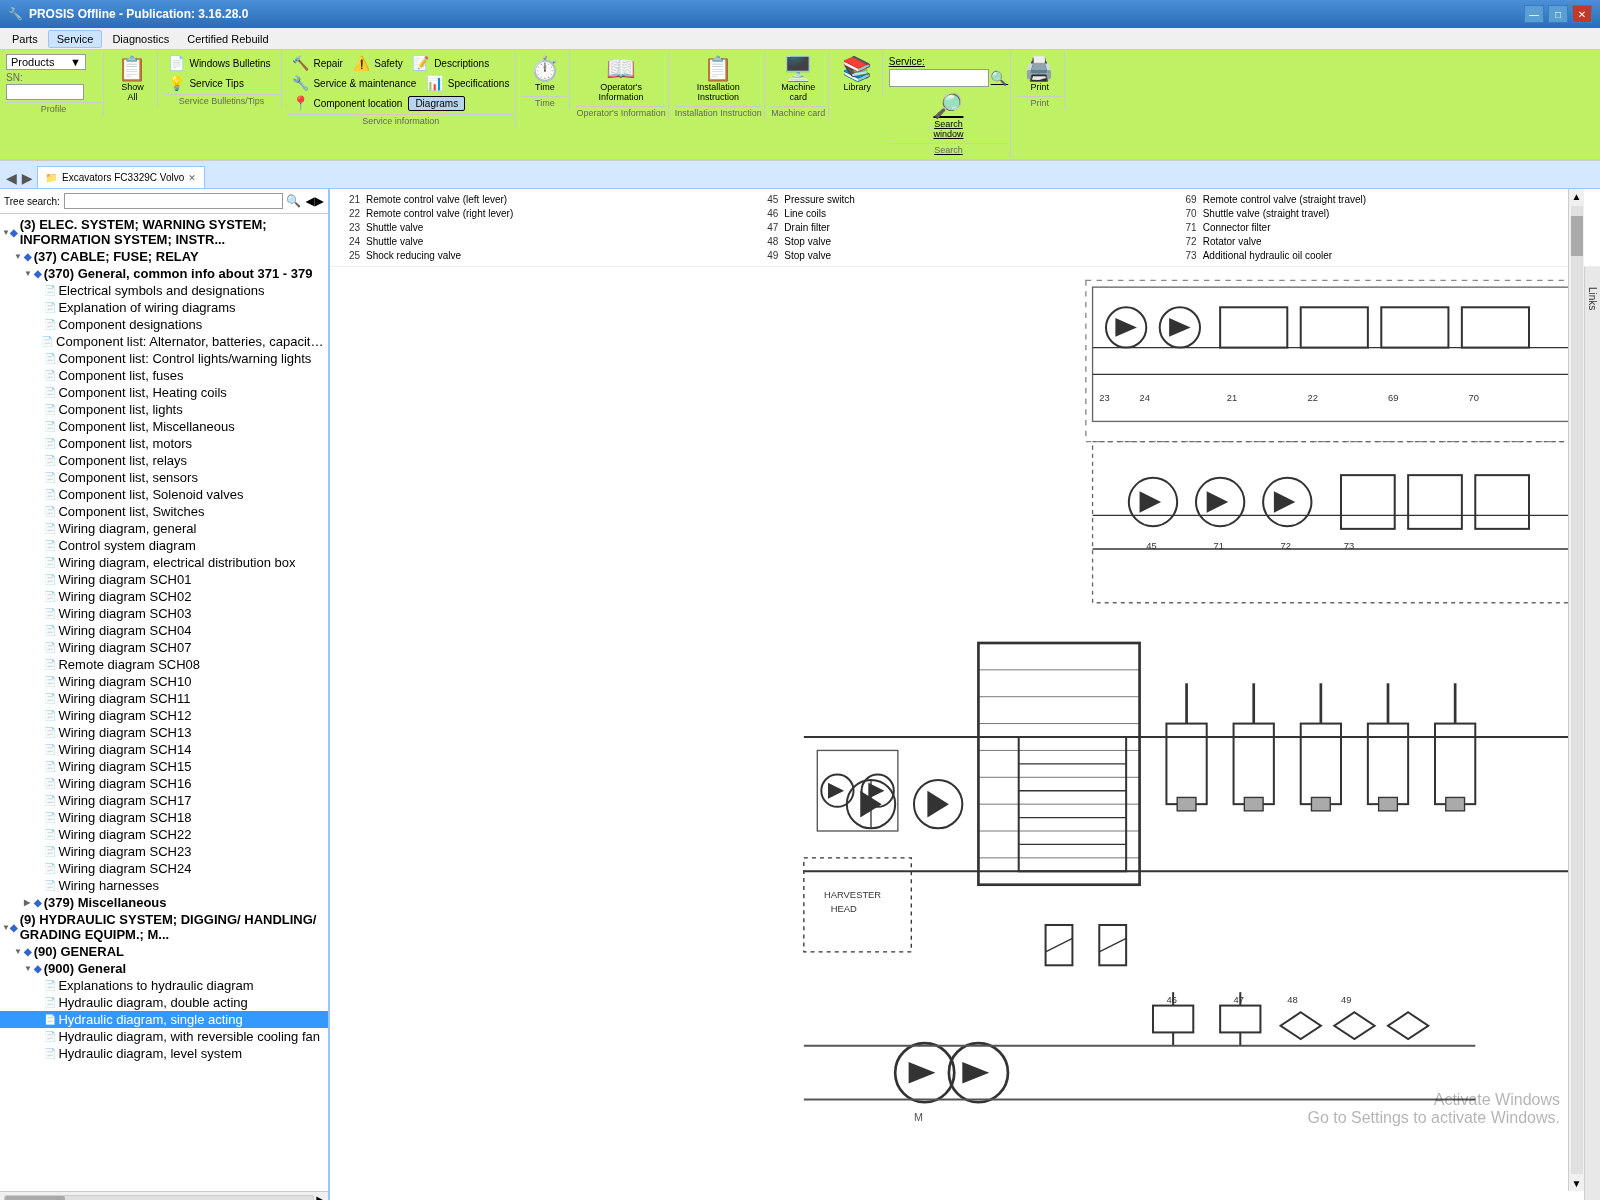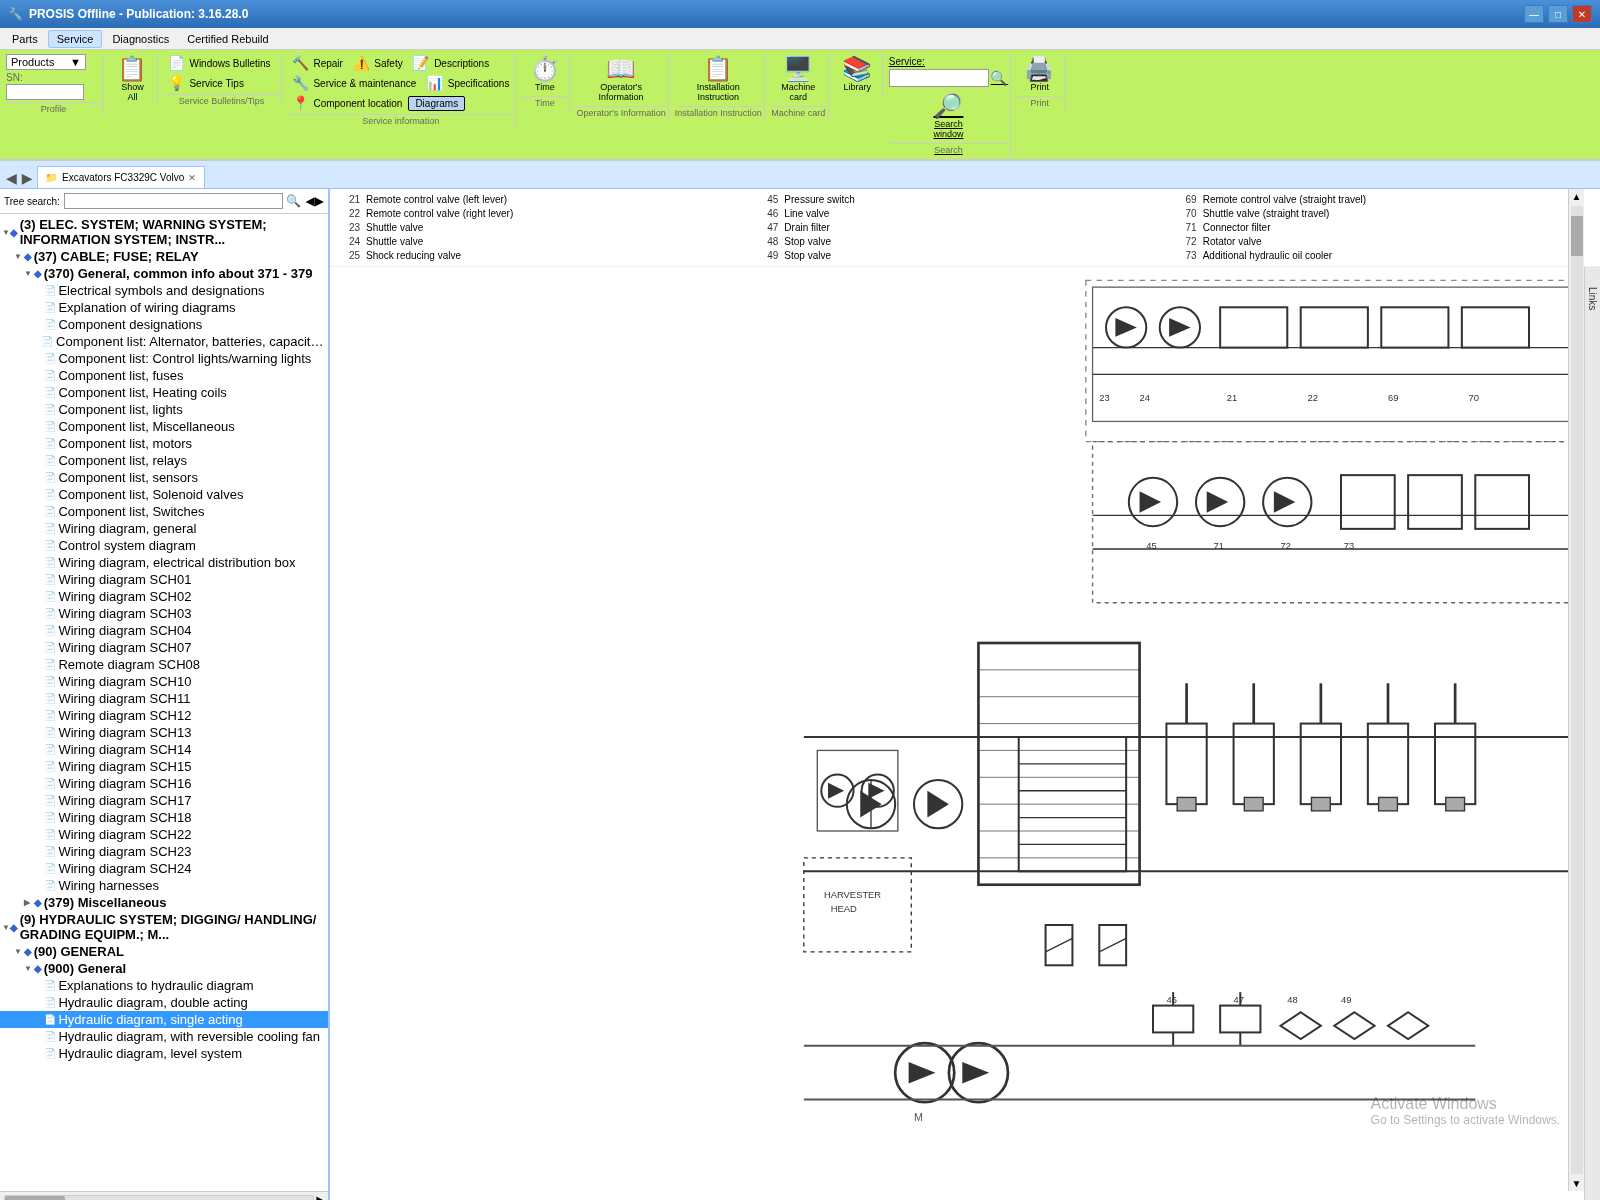--- a/index.html
+++ b/index.html
@@ -216,26 +216,26 @@
       overflow: hidden;
       position: relative;
       background: white;
     }
 
     
     .activate-overlay {
       position: absolute;
       bottom: 80px;
       right: 40px;
-      text-align: left;
+      text-align: right;
       color: rgba(0,0,0,0.3);
       pointer-events: none;
     }
     .activate-overlay h3 { font-size: 16px; font-weight: normal; }
-    .activate-overlay p { font-size: 12px; }
+    .activate-overlay p { font-size: 16px; }
 
     
     .links-panel {
       position: absolute;
       right: 0;
       top: 0;
       width: 16px;
       background: #e8e8e8;
       border-left: 1px solid #ccc;
       height: 100%;
@@ -770,21 +770,21 @@
             <span class="number-text">Shock reducing valve</span>
           </div>
         </div>
         <div style="display: flex; flex-direction: column; gap: 1px;">
           <div class="number-item">
             <span class="number-num">45</span>
             <span class="number-text">Pressure switch</span>
           </div>
           <div class="number-item">
             <span class="number-num">46</span>
-            <span class="number-text">Line valve</span>
+            <span class="number-text">Line coils</span>
           </div>
           <div class="number-item">
             <span class="number-num">47</span>
             <span class="number-text">Drain filter</span>
           </div>
           <div class="number-item">
             <span class="number-num">48</span>
             <span class="number-text">Stop valve</span>
           </div>
           <div class="number-item">

